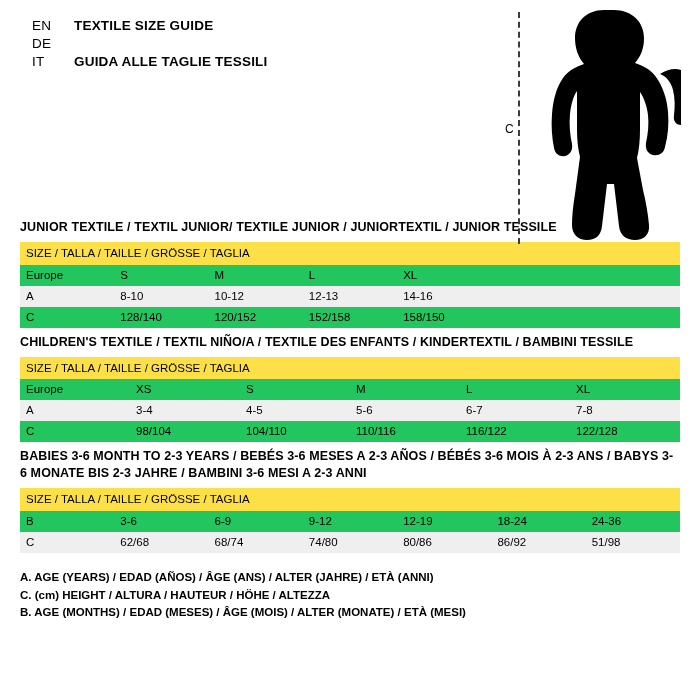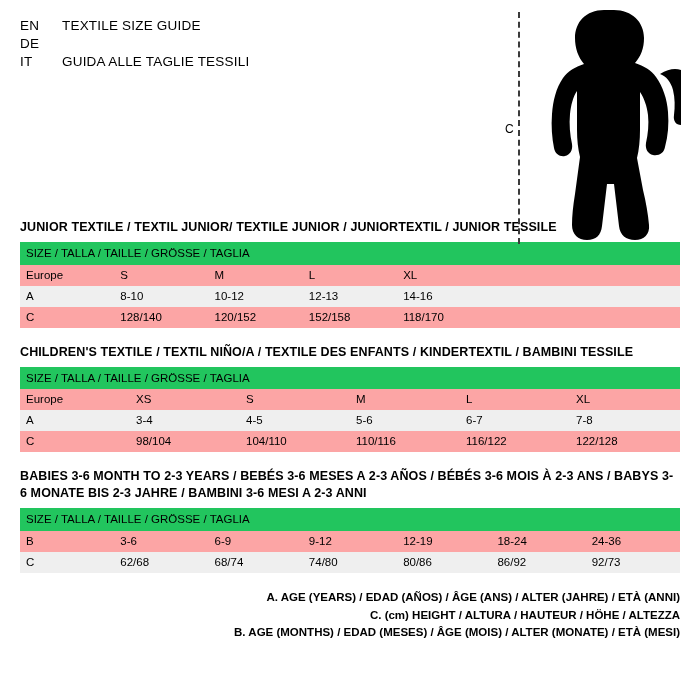--- a/index.html
+++ b/index.html
@@ -24,30 +24,31 @@
   }
 
   
   .title-block {
     width: 420px;
   }
   .title-row {
     display: flex;
     align-items: flex-start;
     margin-bottom: 3px;
+    margin-left: 12px;
   }
   .lang-code {
     width: 42px;
     flex: 0 0 42px;
     font-size: 13.5px;
     letter-spacing: 0.3px;
   }
   .lang-title {
     font-size: 13.5px;
-    font-weight: normal;
+    font-weight: bold;
     letter-spacing: 0.2px;
   }
 
   
   .figure-area {
     position: absolute;
     top: 8px;
     right: 16px;
     width: 180px;
     height: 240px;
@@ -76,63 +77,62 @@
 
   
   .section-heading {
     font-size: 12.5px;
     font-weight: bold;
     letter-spacing: 0.1px;
     margin: 0 0 6px 0;
     line-height: 1.35;
   }
   .section {
-    margin-top: 16px;
+    margin-top: 6px;
   }
 
   
   table.size-table {
     border-collapse: collapse;
     width: 660px;
     table-layout: fixed;
     font-size: 11.5px;
   }
   table.size-table td {
     padding: 3px 4px 3px 6px;
     line-height: 1.3;
     vertical-align: middle;
   }
   tr.band-head td {
-    background: #22c55e;
+    background: #fde047;
     font-size: 11.5px;
     padding-top: 4px;
     padding-bottom: 4px;
   }
   tr.band-light td {
     background: #efefef;
   }
   tr.band-white td {
-    background: #fca5a5;
+    background: #22c55e;
   }
   .col-label {
     width: 88px;
   }
   .cell-center {
     text-align: left;
   }
 
   
   .legend {
     margin-top: 16px;
   }
   .legend-row {
     font-size: 11.5px;
     font-weight: bold;
     line-height: 1.55;
-    text-align: right;
   }
 </style>
 </head>
 <body>
 
 <div class="page">
 
   <div class="title-block">
     <div class="title-row">
       <div class="lang-code">EN</div>
@@ -221,21 +221,21 @@
         <td class="cell-center">12-13</td>
         <td class="cell-center">14-16</td>
         <td></td>
         <td></td>
       </tr>
       <tr class="band-white">
         <td class="col-label">C</td>
         <td class="cell-center">128/140</td>
         <td class="cell-center">120/152</td>
         <td class="cell-center">152/158</td>
-        <td class="cell-center">118/170</td>
+        <td class="cell-center">158/150</td>
         <td></td>
         <td></td>
       </tr>
     </tbody>
       </table>
   </div>
 
   <div class="section">
     <div class="section-heading">CHILDREN'S TEXTILE / TEXTIL NIÑO/A / TEXTILE DES ENFANTS / KINDERTEXTIL / BAMBINI TESSILE</div>
     <table class="size-table">
@@ -287,21 +287,21 @@
         <td class="cell-center">18-24</td>
         <td class="cell-center">24-36</td>
       </tr>
       <tr class="band-light">
         <td class="col-label">C</td>
         <td class="cell-center">62/68</td>
         <td class="cell-center">68/74</td>
         <td class="cell-center">74/80</td>
         <td class="cell-center">80/86</td>
         <td class="cell-center">86/92</td>
-        <td class="cell-center">92/73</td>
+        <td class="cell-center">51/98</td>
       </tr>
     </tbody>
       </table>
   </div>
 
   <div class="legend">
     <div class="legend-row">A. AGE (YEARS) / EDAD (AÑOS) / ÂGE (ANS) / ALTER (JAHRE) / ETÀ (ANNI)</div>
     <div class="legend-row">C. (cm) HEIGHT / ALTURA / HAUTEUR / HÖHE / ALTEZZA</div>
     <div class="legend-row">B. AGE (MONTHS) / EDAD (MESES) / ÂGE (MOIS) / ALTER (MONATE) / ETÀ (MESI)</div>
   </div>

